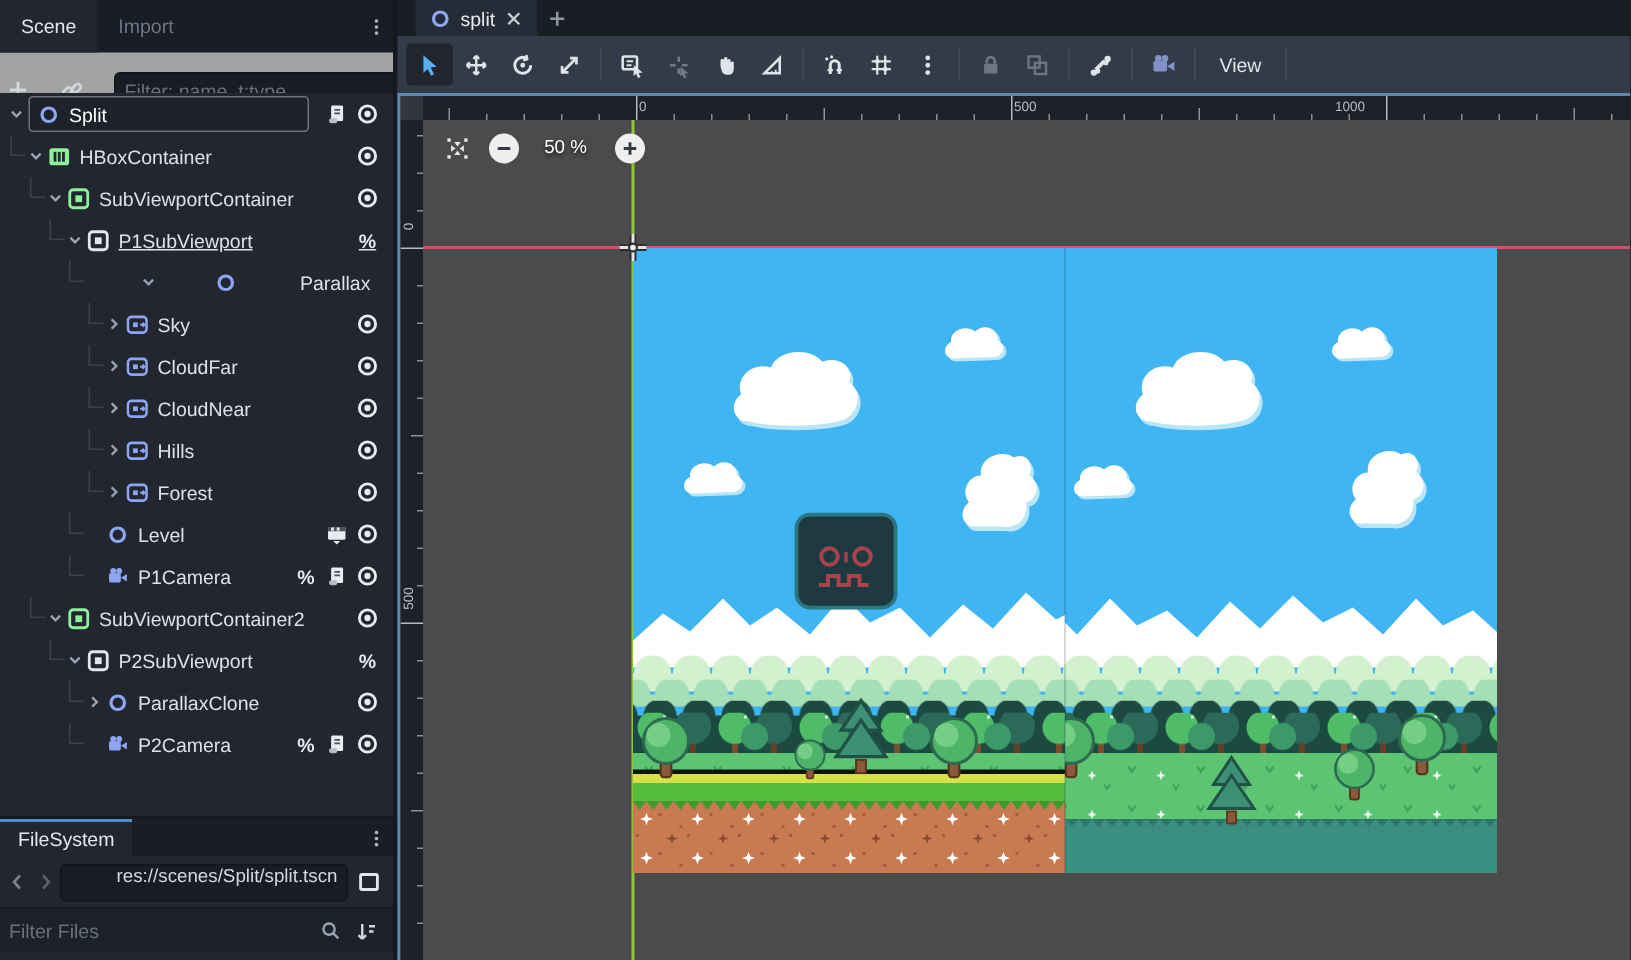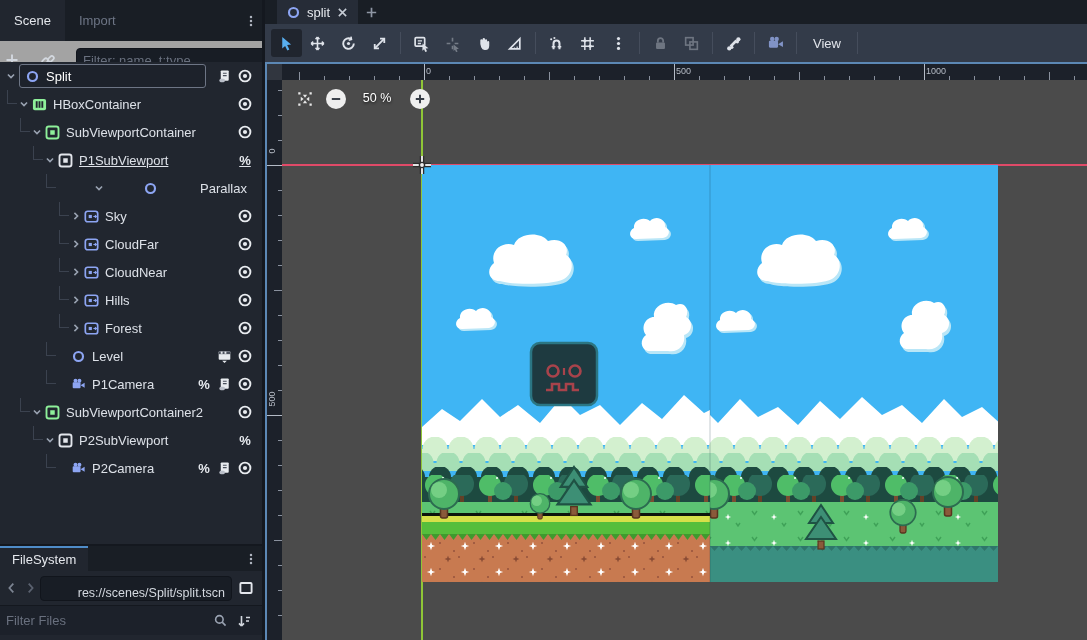--- a/index.html
+++ b/index.html
@@ -4,21 +4,21 @@
 <style>
   * { box-sizing: border-box; margin: 0; padding: 0; }
   html,body { width:1087px; height:640px; overflow:hidden; background:#171c23; }
   #app { position:relative; width:1087px; height:640px; font-family:"Liberation Sans",sans-serif;
          color:#dfe3ea; font-size:13px; overflow:hidden; background:#171c23; }
   .ic { display:inline-flex; align-items:center; justify-content:center; }
   .ic svg { display:block; }
 
   
   #dock { position:absolute; left:0; top:0; width:262px; height:640px; background:#21262f; }
-  .dock-tabs { height:42px; background:#191e25; display:flex; align-items:stretch; border-bottom:1px solid #a3a3a3;}
+  .dock-tabs { height:42px; background:#191e25; display:flex; align-items:stretch; border-bottom:7px solid #a3a3a3;}
   .dock-tab { padding:0 14px; display:flex; align-items:center; color:#e4e7ec; background:#21262f; cursor:default;}
   .dock-tab.inactive { background:transparent; color:#6d7585; }
   .dots-btn { margin-left:auto; width:22px; display:flex; align-items:center; justify-content:center; }
   .scene-toolbar { height:36px; display:flex; align-items:center; padding:0 4px; gap:20px; background:#a3a3a3;}
   .sq-btn { width:24px; height:24px; display:flex; align-items:center; justify-content:center; border-radius:3px;}
   .filter-box { flex:1; height:25px; background:#181d25; border:1px solid #11151c; border-radius:4px;
                 display:flex; align-items:center; padding:0 6px; gap:4px; }
   .filter-box input { flex:1; min-width:0; background:transparent; border:none; outline:none;
                       color:#cfd4dc; font-family:inherit; font-size:13px; }
   .filter-box input::placeholder { color:#69707e; }
@@ -39,21 +39,21 @@
 
   
   #fs { position:absolute; left:0; top:544px; width:262px; height:96px; background:#21262f;
         border-top:2px solid #14181f; }
   .fs-tabs { height:25px; background:#191e25; display:flex; align-items:stretch; }
   .fs-tab { padding:0 12px; display:flex; align-items:center; color:#e4e7ec; background:#21262f;
             border-top:2px solid #4f8cc8; }
   .fs-nav { height:34px; display:flex; align-items:center; padding:0 4px; gap:2px; }
   .nav-arrow { width:16px; height:24px; display:flex; align-items:center; justify-content:center; }
   .path-box { flex:1; height:25px; background:#181d25; border:1px solid #11151c; border-radius:4px;
-              display:flex; align-items:flex-end; padding:0 6px; overflow:hidden; }
+              display:flex; align-items:flex-start; padding:0 6px; overflow:hidden; }
   .path-box input { width:100%; background:transparent; border:none; outline:none; color:#d4d9e0;
                     font-family:inherit; font-size:12.5px; text-align:right; }
   .fs-filter { height:30px; display:flex; align-items:center; padding:0 6px; gap:4px; background:#1c212a;
                border-top:1px solid #14181f;}
   .fs-filter input { flex:1; min-width:0; background:transparent; border:none; outline:none;
                      color:#cfd4dc; font-family:inherit; font-size:13px; }
   .fs-filter input::placeholder { color:#69707e; }
 
   
   #splitter { position:absolute; left:262px; top:0; width:3px; height:640px; background:#14181f; }
@@ -472,20 +472,41 @@
               <rect x="1.6" y="1.6" width="12.8" height="12.8" rx="2.5" stroke="#e3e6ec" stroke-width="2"></rect>
               <rect x="5.6" y="5.6" width="4.8" height="4.8" fill="#e3e6ec"></rect>
             </svg>
           </span>
           <span class="nname">P2SubViewport</span>
           <span class="flexfill"></span>
           <span class="eyecol uniq">%</span>
         </div>
         <div class="trow" style="padding-left: 46px;">
           <span class="elbow"></span>
+          <span class="arrow">
+            <svg width="14" height="14" viewBox="0 0 16 16" fill="none">
+              <path d="M6.2 4.5 L9.8 8 L6.2 11.5" stroke="#9aa3b2" stroke-width="1.8"></path>
+            </svg>
+          </span>
+          <span class="ic">
+            <svg width="15" height="15" viewBox="0 0 16 16" fill="none">
+              <circle cx="8" cy="8" r="4.8" stroke="#8da5f3" stroke-width="2.3"></circle>
+            </svg>
+          </span>
+          <span class="nname">ParallaxClone</span>
+          <span class="flexfill"></span>
+          <span class="eyecol">
+            <svg width="16" height="16" viewBox="0 0 16 16" fill="none">
+              <circle cx="8" cy="8" r="5.4" stroke="#e8ebef" stroke-width="1.9"></circle>
+              <circle cx="8" cy="8" r="2.1" fill="#e8ebef"></circle>
+            </svg>
+          </span>
+        </div>
+        <div class="trow" style="padding-left: 46px;">
+          <span class="elbow"></span>
           <span class="arrow"></span>
           <span class="ic">
             <svg width="15" height="15" viewBox="0 0 16 16" fill="none">
               <circle cx="4.8" cy="3.9" r="2.1" fill="#8da5f3"></circle>
               <circle cx="9" cy="3.9" r="2.1" fill="#8da5f3"></circle>
               <rect x="1.8" y="5.5" width="8.4" height="6.5" rx="1" fill="#8da5f3"></rect>
               <path d="M10.2 8.7 L14.5 6 V11.4 Z" fill="#8da5f3"></path>
             </svg>
           </span>
           <span class="nname">P2Camera</span>
@@ -711,21 +732,21 @@
         <span class="tsep"></span>
         <div class="view-btn">View</div>
         <span class="tsep"></span>
       </div>
 
     <div id="viewport">
       <div id="corner"></div>
       <div id="ruler-top">
         <span class="rlabel" style="left:144px">0</span>
         <span class="rlabel" style="left:394px">500</span>
-        <span class="rlabel" style="left:644px">1000</span>
+        <span class="rlabel" style="left:608px">1000</span>
       <i class="tick med" style="left: 17px;"></i>
           <i class="tick min" style="left: 42px;"></i>
           <i class="tick min" style="left: 67px;"></i>
           <i class="tick min" style="left: 92px;"></i>
           <i class="tick min" style="left: 117px;"></i>
           <i class="tick maj" style="left: 142px;"></i>
           <i class="tick min" style="left: 167px;"></i>
           <i class="tick min" style="left: 192px;"></i>
           <i class="tick min" style="left: 217px;"></i>
           <i class="tick min" style="left: 242px;"></i>

